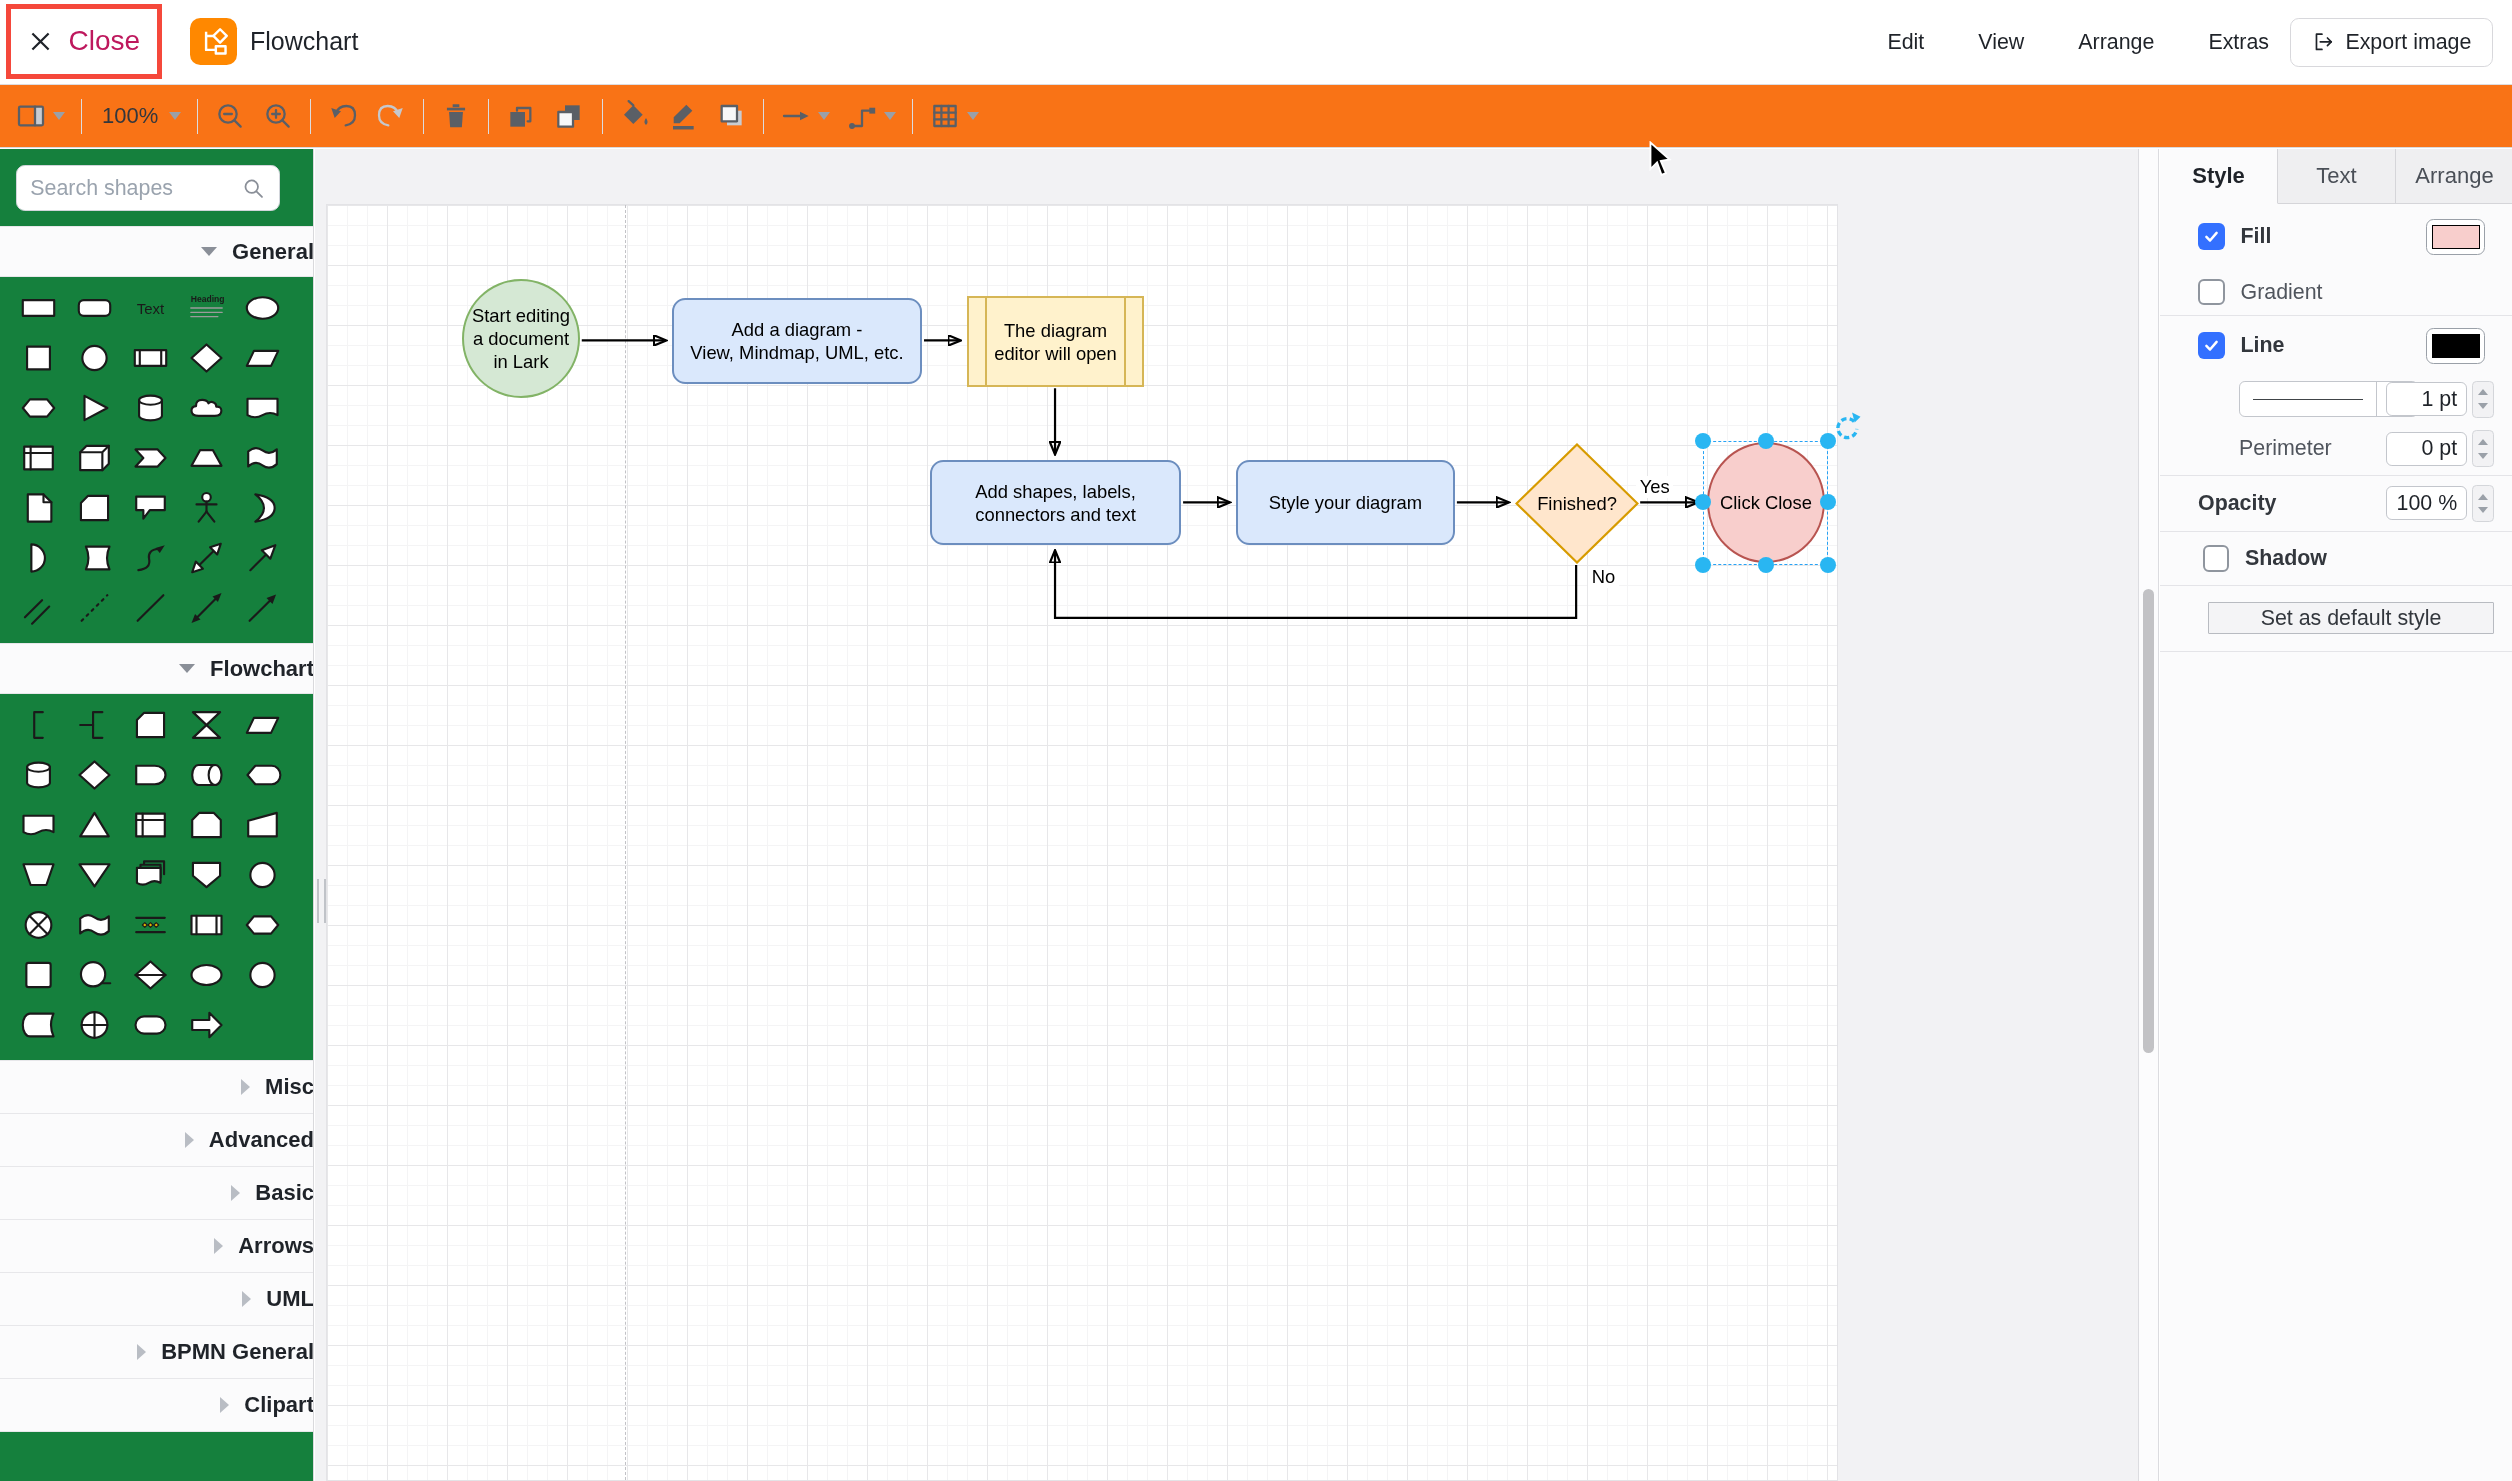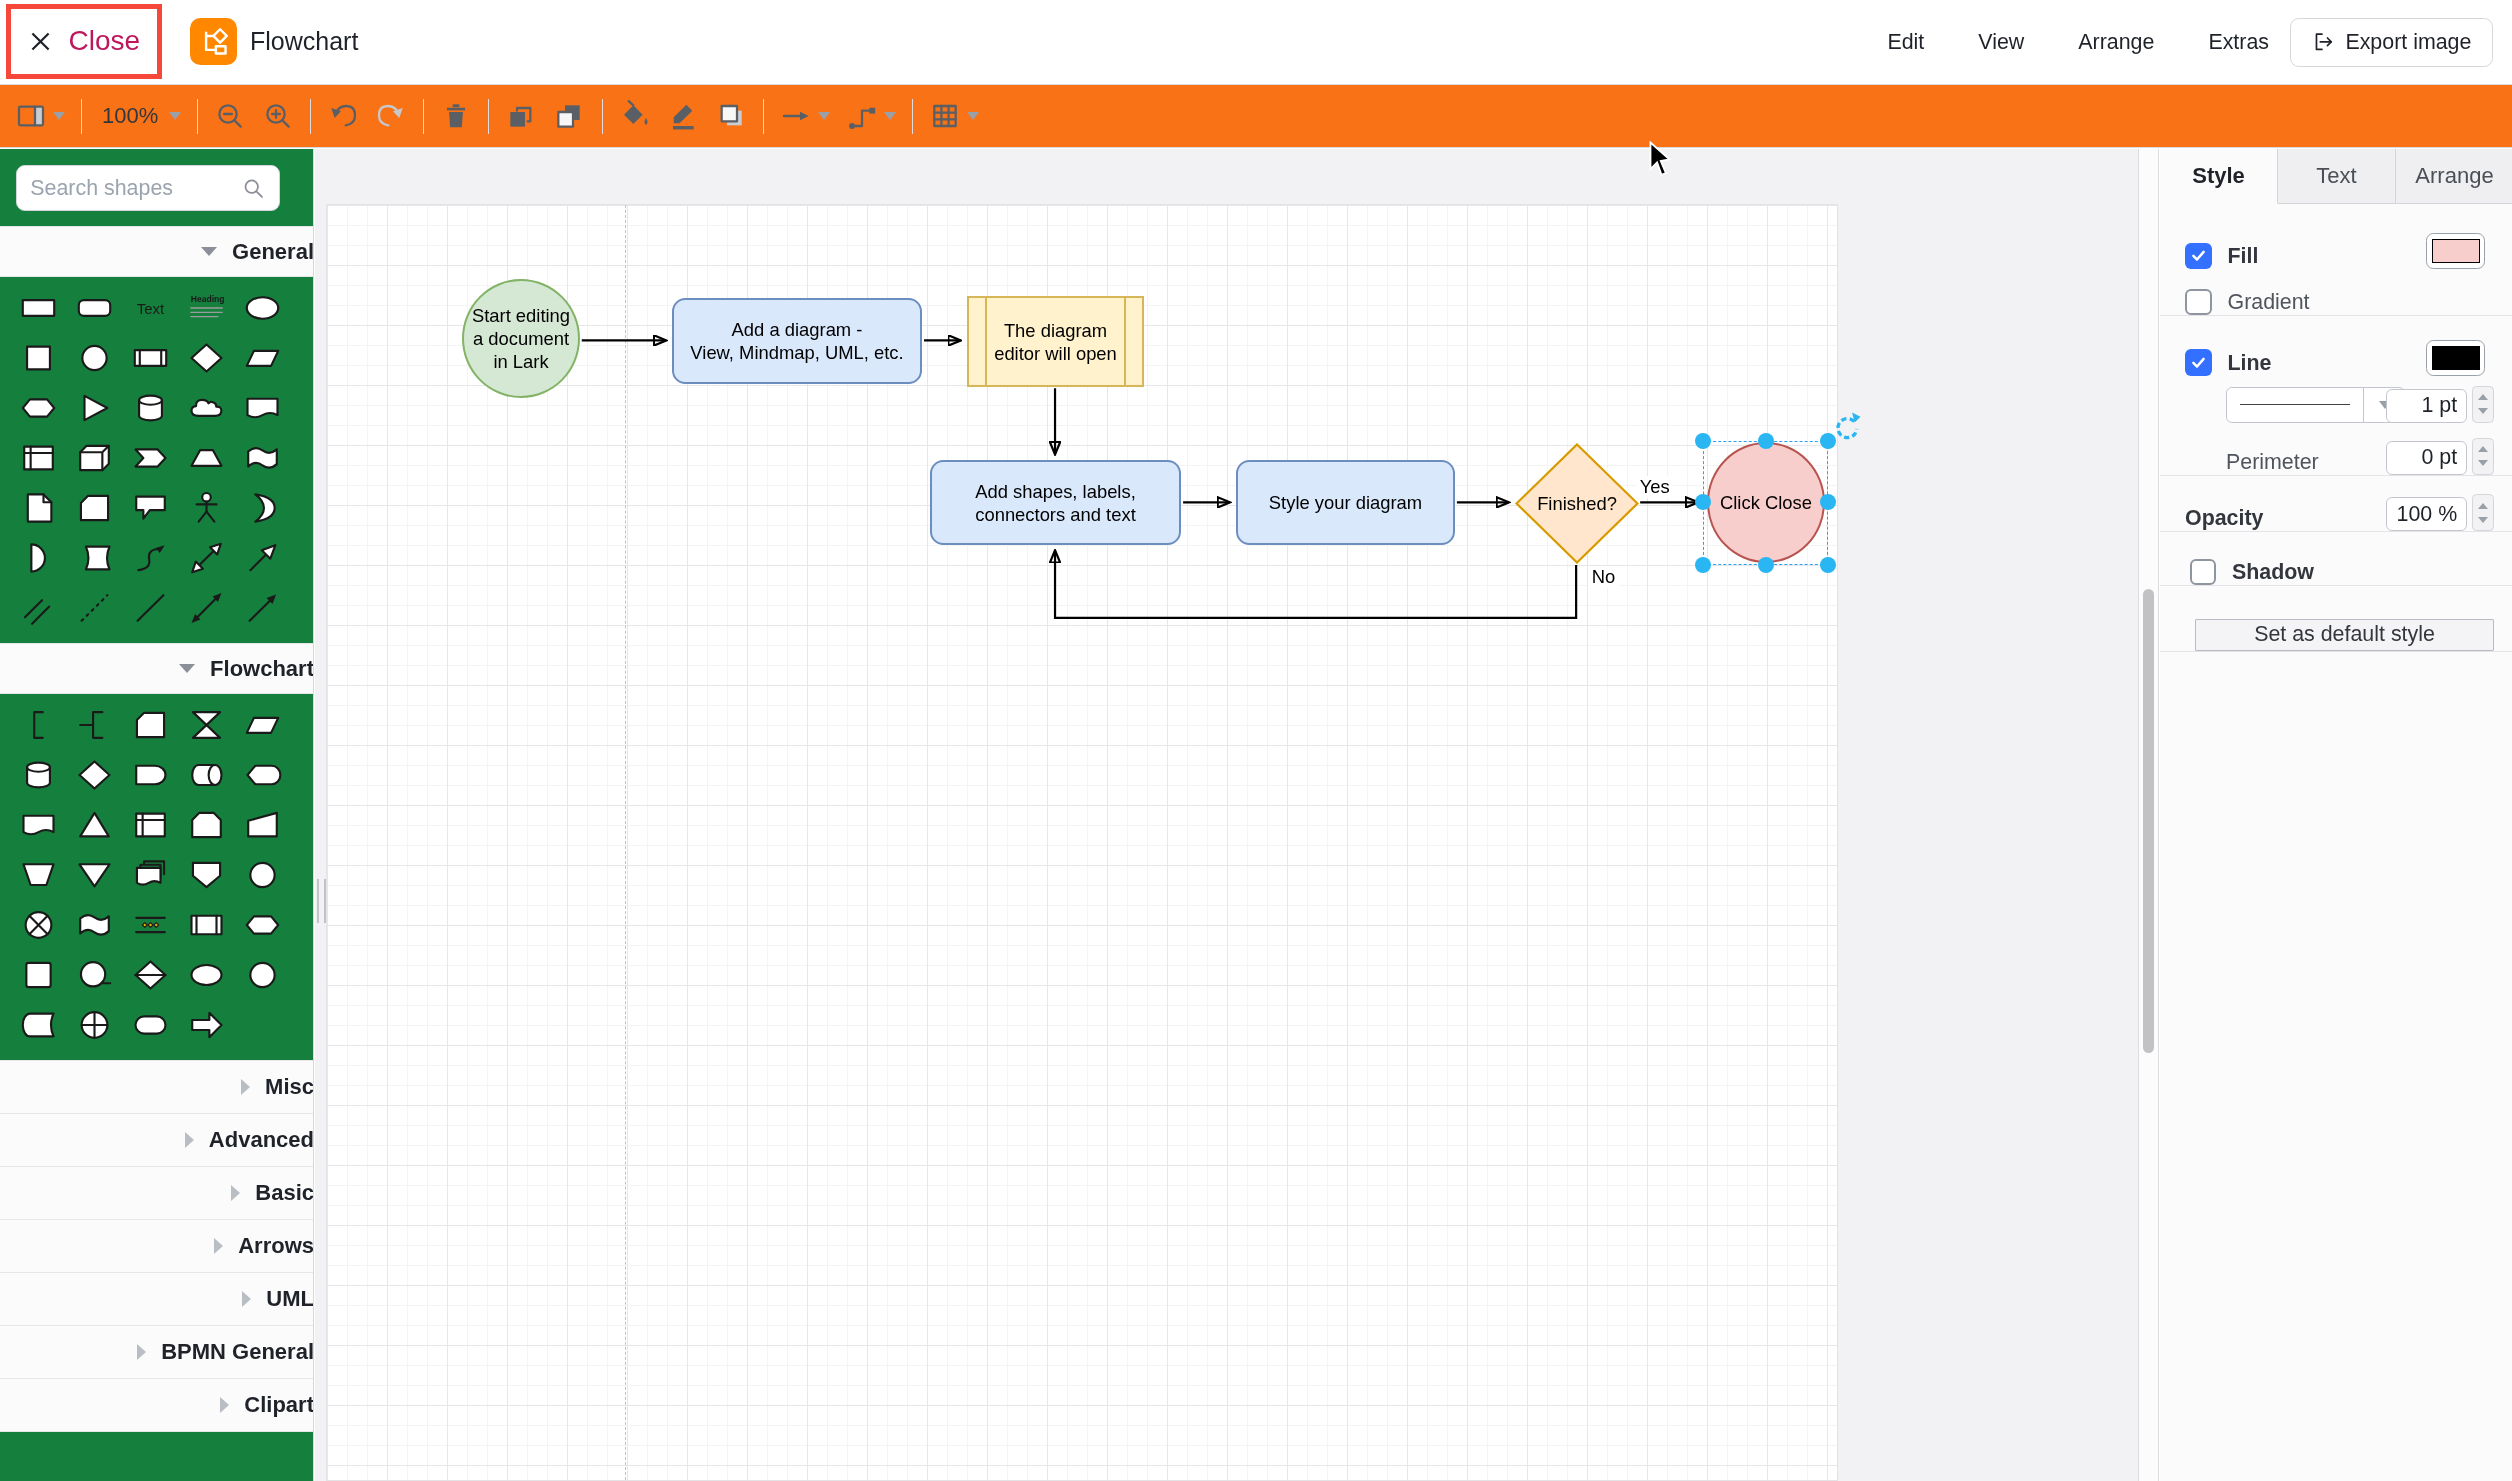--- a/index.html
+++ b/index.html
@@ -76,21 +76,21 @@
   .split-handle{position:absolute;left:1.5px;top:730px;width:5.9px;height:44px;border-left:2.2px solid #c0c3c8;border-right:2.2px solid #c0c3c8;}
   
   .gutter{position:absolute;left:2138px;top:149px;width:20.6px;height:1333px;background:#fcfcfd;border-left:0.7px solid #dcdce0;border-right:0.7px solid #dcdce0;box-sizing:border-box;}
   .thumb{position:absolute;left:3.7px;top:440px;width:11px;height:464px;border-radius:5.9px;background:#c2c2c5;}
   
   .rpanel{position:absolute;left:2160px;top:149px;width:353px;height:1333px;background:#fbfbfc;}
   .tabs{display:flex;height:54px;border-bottom:0.7px solid #d5d5d9;background:#efeff1;}
   .tab{flex:1;display:flex;align-items:center;justify-content:center;font-size:22px;color:#4a4f57;font-weight:500;border-right:0.7px solid #d5d5d9;cursor:pointer;box-sizing:border-box;}
   .tab:last-child{border-right:none;}
   .tab.active{background:#fbfbfc;border-bottom:0.7px solid #fbfbfc;margin-bottom:-0.7px;font-weight:700;color:#1f2329;}
-  .prow{position:relative;display:flex;align-items:flex-end;}
+  .prow{position:relative;display:flex;align-items:center;margin-left:13px;}
   .pdiv{height:0.7px;background:#e4e4e8;margin:0;}
   .cb{width:26.5px;height:26.5px;border-radius:5.9px;box-sizing:border-box;flex:none;cursor:pointer;}
   .cb.checked{background:#3370ff;display:flex;align-items:center;justify-content:center;}
   .cb.unchecked{background:#fff;border:2.2px solid #8f959e;}
   .cb svg{width:19px;height:19px;}
   .plabel{font-size:21.4px;font-weight:700;color:#33373d;margin-left:16px;}
   .plabel.light{font-weight:400;color:#50555d;}
   .swatch{position:absolute;right:28px;width:57px;height:34px;border:1.5px solid #9aa0a8;border-radius:7.4px;background:#fff;display:flex;align-items:center;justify-content:center;cursor:pointer;}
   .swatch .inner{width:46px;height:22px;border:1.5px solid #000;}
   .ls-dd{position:absolute;left:66px;width:177px;height:34px;border:1.5px solid #c3c6cc;border-radius:5.9px;background:#fff;display:flex;align-items:center;cursor:pointer;}

